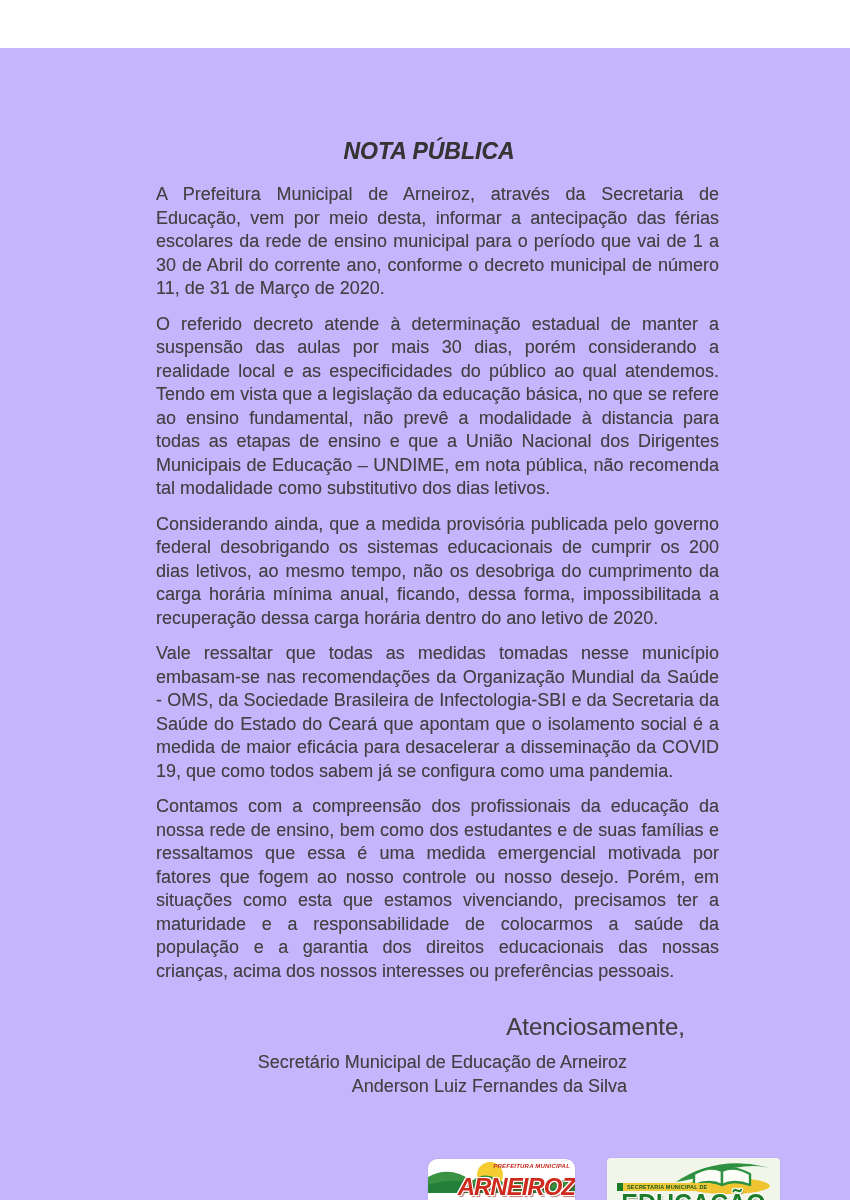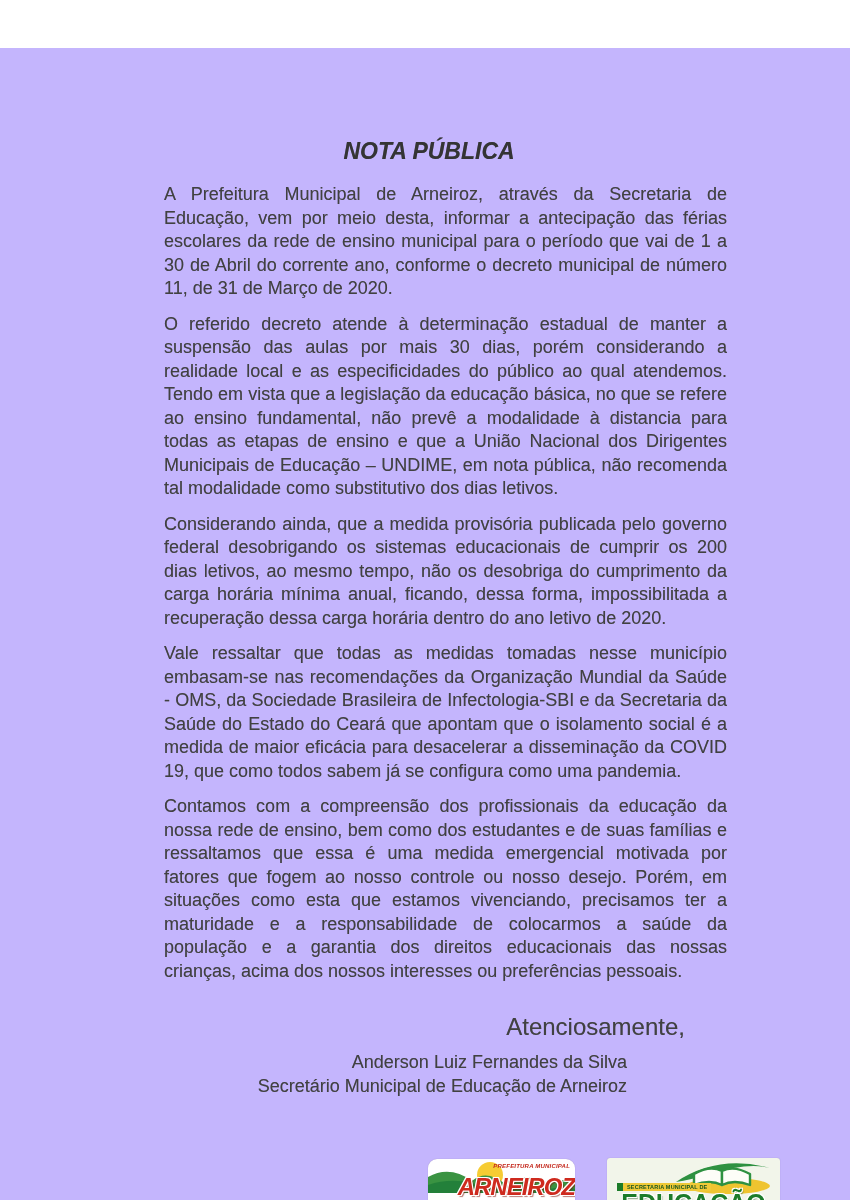--- a/index.html
+++ b/index.html
@@ -8,21 +8,21 @@
   .page{position:relative;width:850px;height:1200px;background:#c4b5fd;margin-top:48px;}
 
   .doc-title{
     position:absolute;left:148px;top:90px;width:562px;
     text-align:center;font-weight:bold;font-style:italic;
     font-size:23px;color:#343434;
     text-shadow:0 0 .6px rgba(52,52,52,.5);
   }
 
   .body-text{
-    position:absolute;left:164px;top:135px;width:563px;
+    position:absolute;left:156px;top:135px;width:563px;
     font-size:18px;line-height:23.5px;color:#414141;
     text-align:justify;text-justify:inter-word;
     text-shadow:0 0 .6px rgba(65,65,65,.4);
   }
   .body-text p{margin:0 0 12px 0;}
 
   .closing{
     position:absolute;right:165px;top:965px;
     font-size:24px;color:#414141;text-shadow:0 0 .6px rgba(65,65,65,.4);
   }
@@ -99,22 +99,22 @@
     <p>A Prefeitura Municipal de Arneiroz, através da Secretaria de Educação, vem por meio desta, informar a antecipação das férias escolares da rede de ensino municipal para o período que vai de 1 a 30 de Abril do corrente ano, conforme o decreto municipal de número 11, de 31 de Março de 2020.</p>
     <p>O referido decreto atende à determinação estadual de manter a suspensão das aulas por mais 30 dias, porém considerando a realidade local e as especificidades do público ao qual atendemos. Tendo em vista que a legislação da educação básica, no que se refere ao ensino fundamental, não prevê a modalidade à distancia para todas as etapas de ensino e que a União Nacional dos Dirigentes Municipais de Educação – UNDIME, em nota pública, não recomenda tal modalidade como substitutivo dos dias letivos.</p>
     <p>Considerando ainda, que a medida provisória publicada pelo governo federal desobrigando os sistemas educacionais de cumprir os 200 dias letivos, ao mesmo tempo, não os desobriga do cumprimento da carga horária mínima anual, ficando, dessa forma, impossibilitada a recuperação dessa carga horária dentro do ano letivo de 2020.</p>
     <p>Vale ressaltar que todas as medidas tomadas nesse município embasam-se nas recomendações da Organização Mundial da Saúde - OMS, da Sociedade Brasileira de Infectologia-SBI e da Secretaria da Saúde do Estado do Ceará que apontam que o isolamento social é a medida de maior eficácia para desacelerar a disseminação da COVID 19, que como todos sabem já se configura como uma pandemia.</p>
     <p>Contamos com a compreensão dos profissionais da educação da nossa rede de ensino, bem como dos estudantes e de suas famílias e ressaltamos que essa é uma medida emergencial motivada por fatores que fogem ao nosso controle ou nosso desejo. Porém, em situações como esta que estamos vivenciando, precisamos ter a maturidade e a responsabilidade de colocarmos a saúde da população e a garantia dos direitos educacionais das nossas crianças, acima dos nossos interesses ou preferências pessoais.</p>
   </div>
 
   <div class="closing">Atenciosamente,</div>
 
   <div class="signature">
+    <div>Secretário Municipal de Educação de Arneiroz</div>
     <div>Anderson Luiz Fernandes da Silva</div>
-    <div>Secretário Municipal de Educação de Arneiroz</div>
   </div>
 
   <div class="logo-arneiroz">
     <svg class="arn-hills" viewBox="0 0 147 34" preserveAspectRatio="none" aria-hidden="true">
       <circle cx="62" cy="16" r="13" fill="#F6CC33"></circle>
       <path d="M0 34 L0 18 Q22 6 44 22 Q58 10 76 24 Q96 12 120 24 Q134 18 147 24 L147 34 Z" fill="#3A9342"></path>
       <path d="M0 34 L0 26 Q30 16 62 30 Q92 18 122 30 Q136 26 147 30 L147 34 Z" fill="#23803A"></path>
     </svg>
     <div class="arn-pref">PREFEITURA MUNICIPAL</div>
     <div class="arn-name">ARNEIROZ</div>

